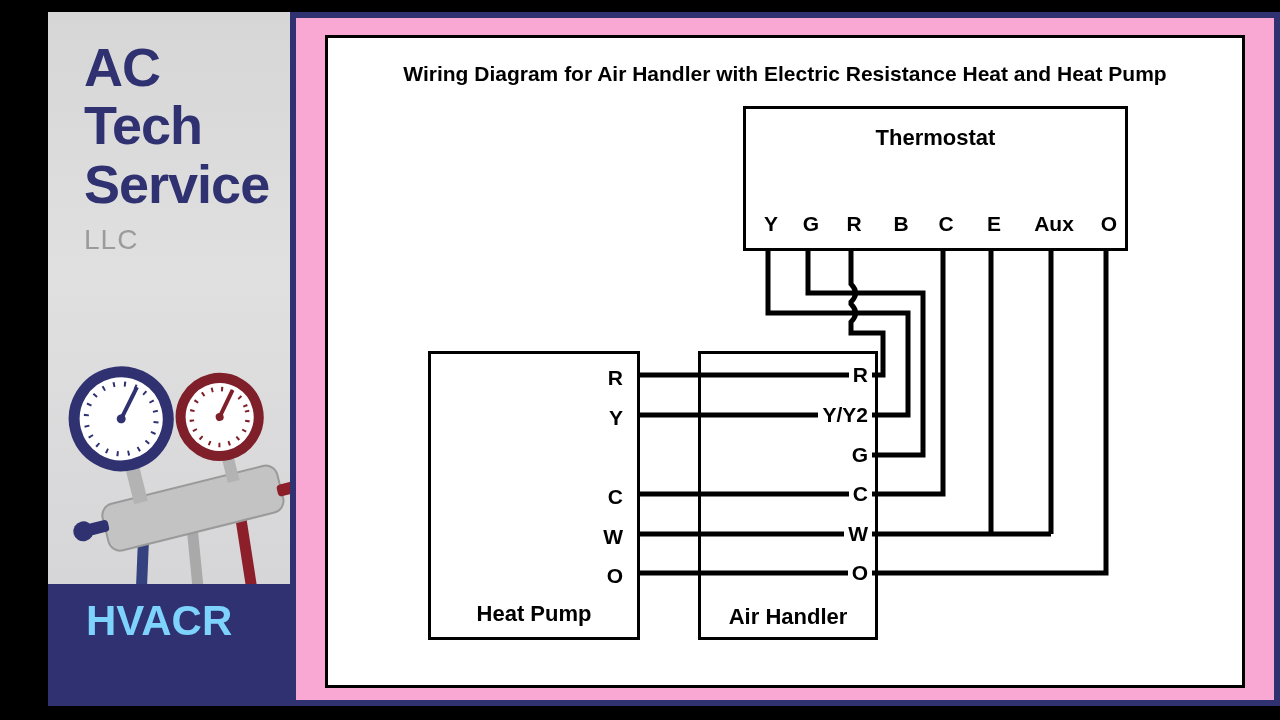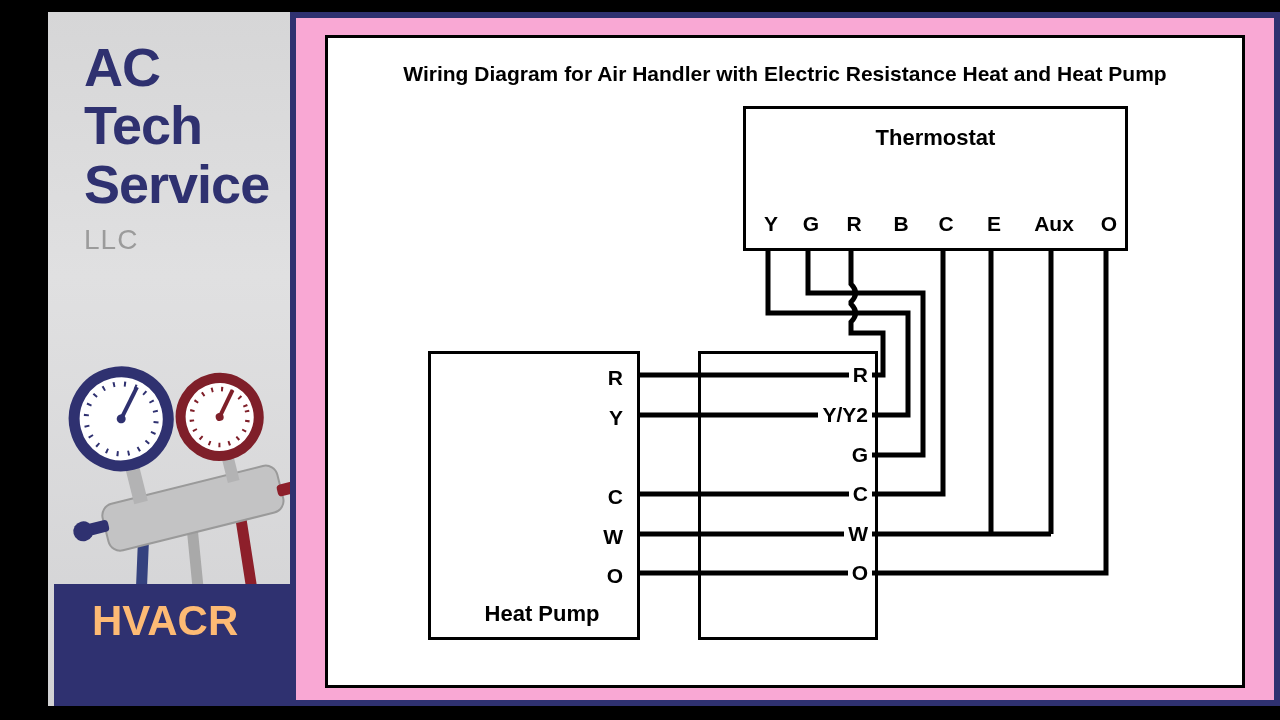--- a/index.html
+++ b/index.html
@@ -17,22 +17,22 @@
   .sidebar{
     position:absolute;left:0;top:12px;width:290px;height:694px;
     background:linear-gradient(180deg,#d6d6d7 0%,#e0e0e1 38%,#d2d2d4 100%);
     margin-left:48px;
   }
   .brand{position:absolute;left:36px;top:26px;color:#2f3170;}
   .brand-line{font-weight:bold;font-size:54px;line-height:1.08;letter-spacing:-1px;}
   .brand-llc{color:#9b9b9b;font-size:28px;line-height:1.1;margin-top:12px;letter-spacing:1px;}
   .gauges{position:absolute;left:18px;top:316px;}
   .footer-block{
-    position:absolute;left:6px;bottom:0;width:290px;height:122px;
-    background:#2f3170;color:#fdba74;box-sizing:border-box;padding:12px 0 0 38px;
+    position:absolute;left:0;bottom:0;width:290px;height:122px;
+    background:#2f3170;color:#7dd3fc;box-sizing:border-box;padding:12px 0 0 38px;
   }
   .footer-line{font-weight:bold;font-size:42px;line-height:1.2;}
 
   
   .main{
     position:absolute;left:290px;top:12px;width:990px;height:694px;
     background:#f9a8d4;border:6px solid #2f3170;box-sizing:border-box;
   }
   .panel{
     position:absolute;left:29px;top:17px;width:920px;height:653px;
@@ -41,21 +41,21 @@
   .diagram-title{
     position:absolute;top:24px;left:0;width:100%;text-align:center;
     font-weight:bold;font-size:21px;color:#000;
   }
   .box{position:absolute;border:3px solid #000;box-sizing:border-box;}
   #thermostat-box{left:415px;top:68px;width:385px;height:145px;}
   #heat-pump-box{left:100px;top:313px;width:212px;height:289px;}
   #air-handler-box{left:370px;top:313px;width:180px;height:289px;}
   .box-label{position:absolute;left:0;width:100%;text-align:center;font-weight:bold;font-size:22px;color:#000;}
   .box-label.top{top:16px;}
-  .box-label.bottom{bottom:10px;padding-left:8px;}
+  .box-label.bottom{bottom:10px;}
 
   .wires{position:absolute;left:0;top:0;}
 
   .term{position:absolute;font-weight:bold;font-size:21px;color:#000;white-space:nowrap;}
   .term.tstat{bottom:12px;transform:translateX(-50%);}
   .term.hp{right:14px;transform:translateY(-50%);}
   .term.ah{right:6px;transform:translateY(-50%);background:#fff;padding:0 4px;}
 </style>
 </head>
 <body>
@@ -147,19 +147,20 @@
         </g>
       </svg>
 
       <div class="box" id="air-handler-box" style="border:none;">
         <span class="term ah" style="top:24px">R</span>
         <span class="term ah" style="top:64px">Y/Y2</span>
         <span class="term ah" style="top:104px">G</span>
         <span class="term ah" style="top:143px">C</span>
         <span class="term ah" style="top:183px">W</span>
         <span class="term ah" style="top:222px">O</span>
+        <div class="box-label bottom">Air Handler</div>
       </div>
 
     </div>
   </div>
 
   <div class="bar bar-bottom"></div>
 </div>
 
 </body></html>

